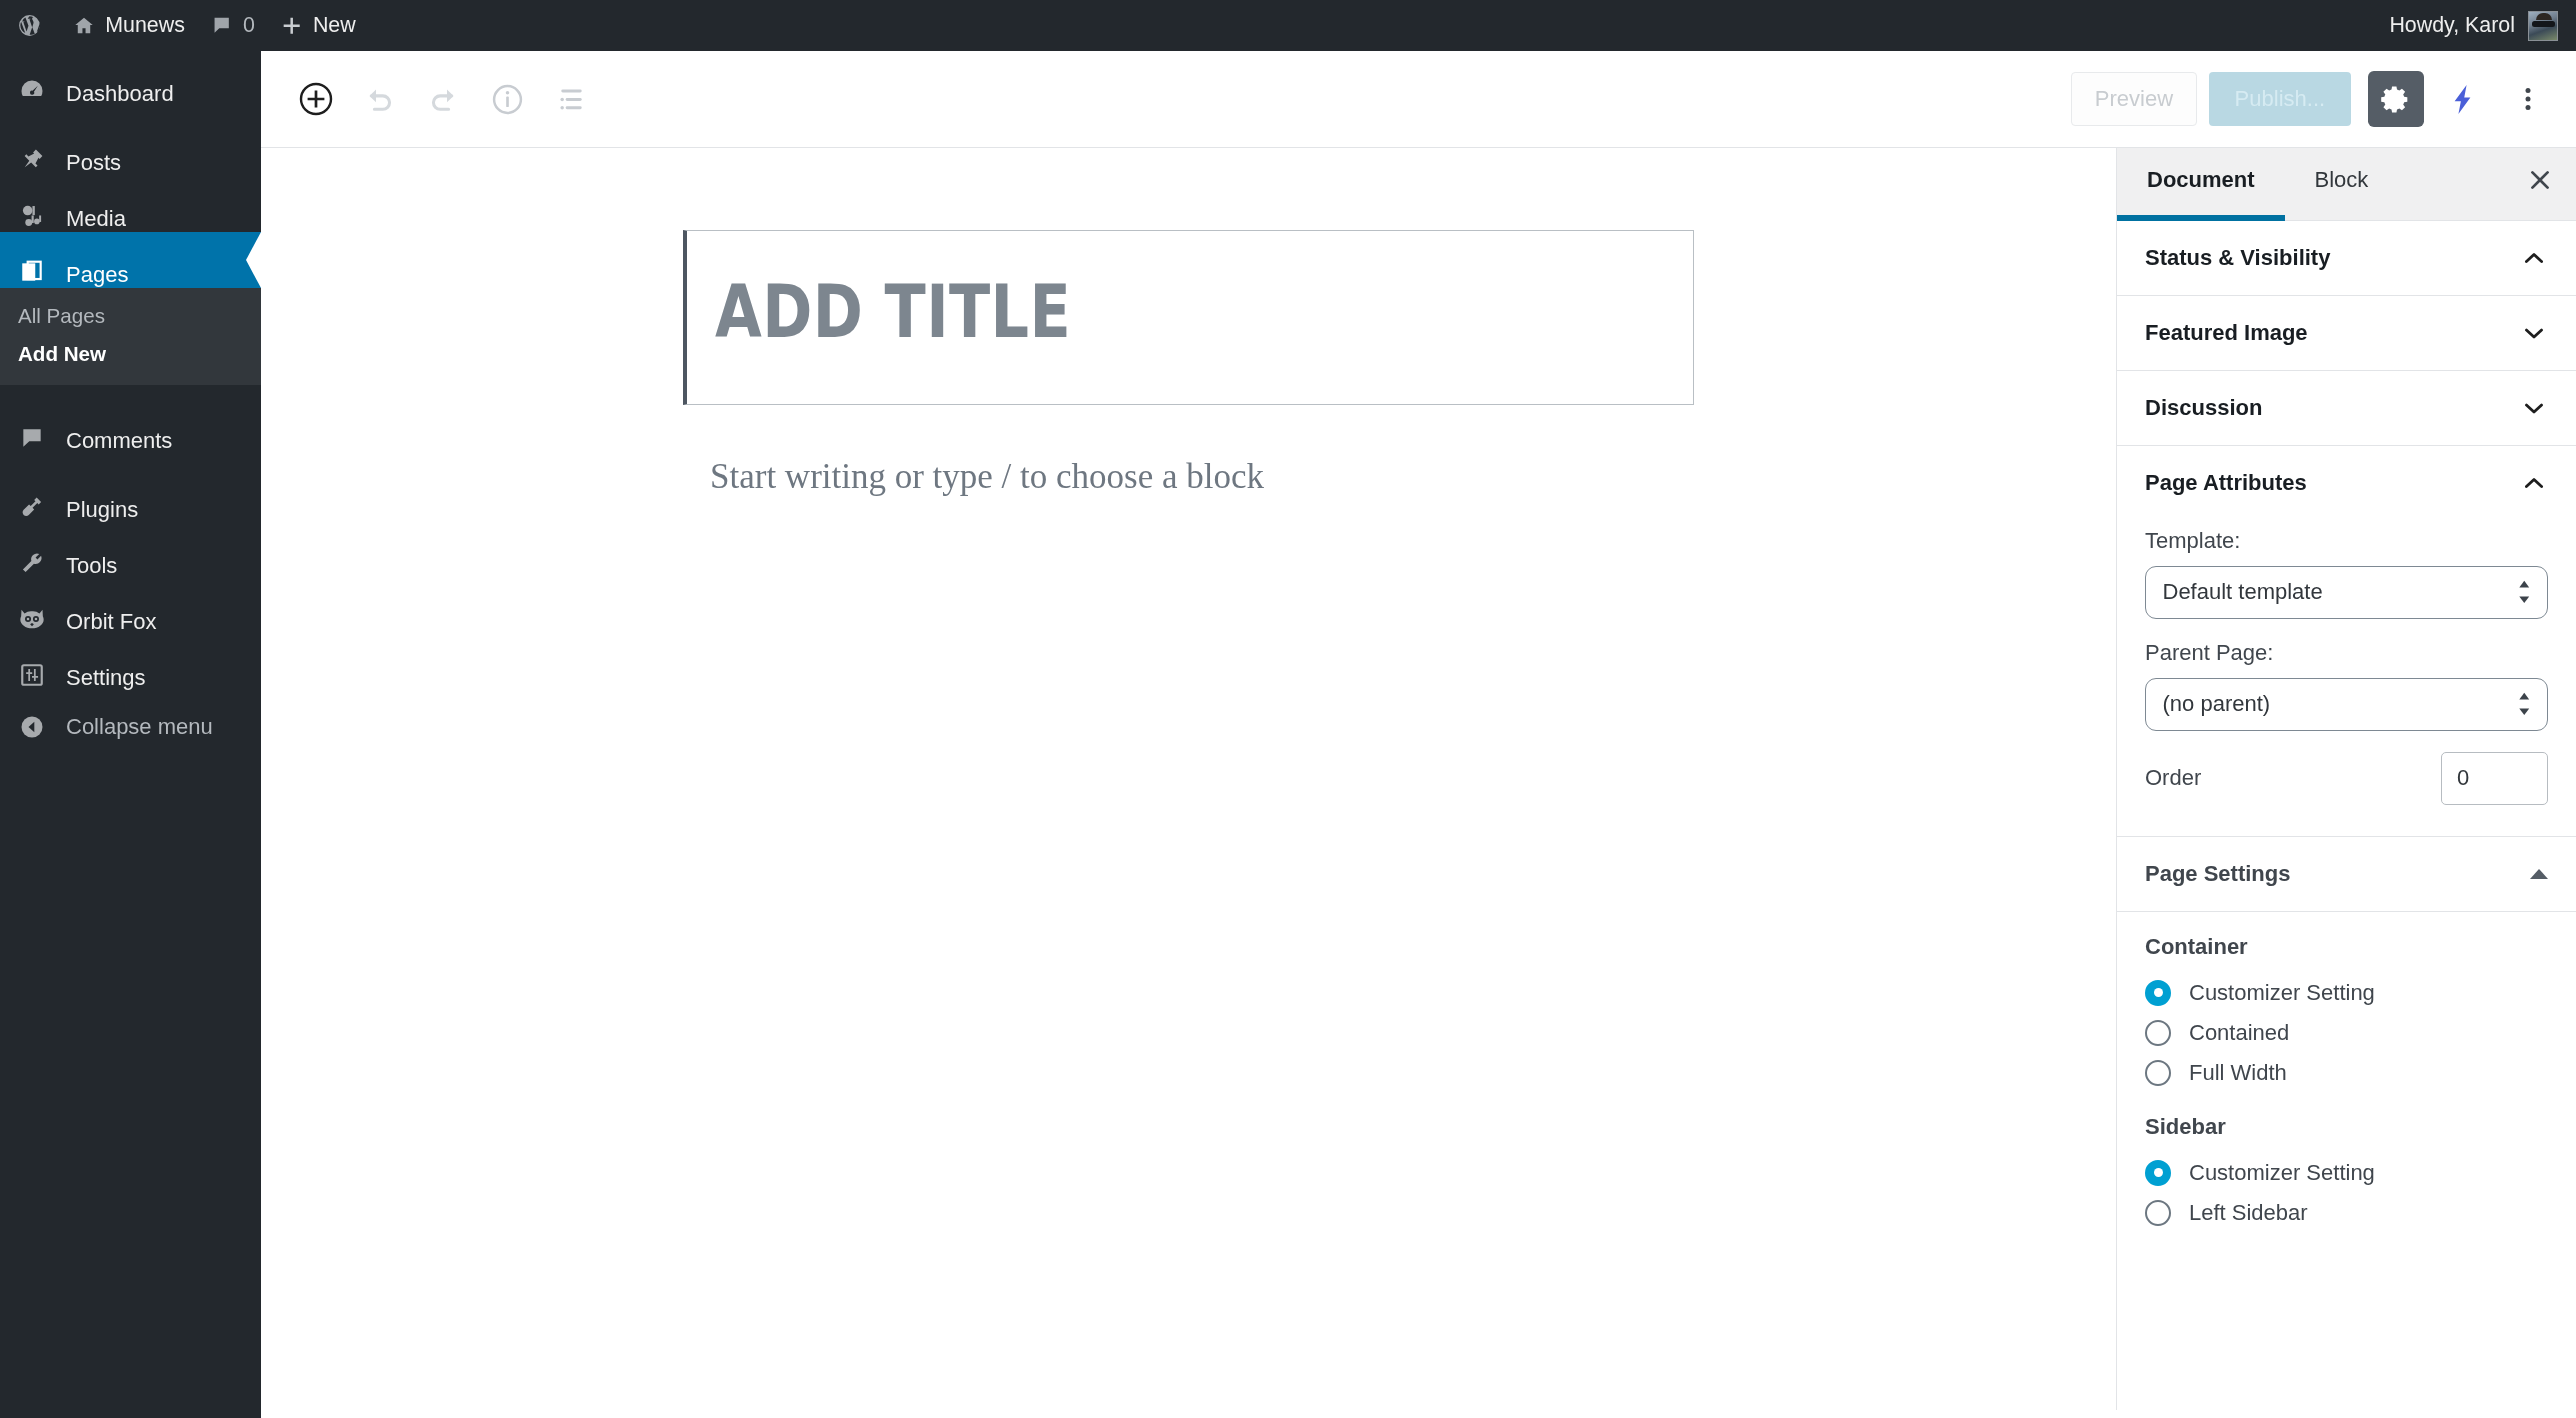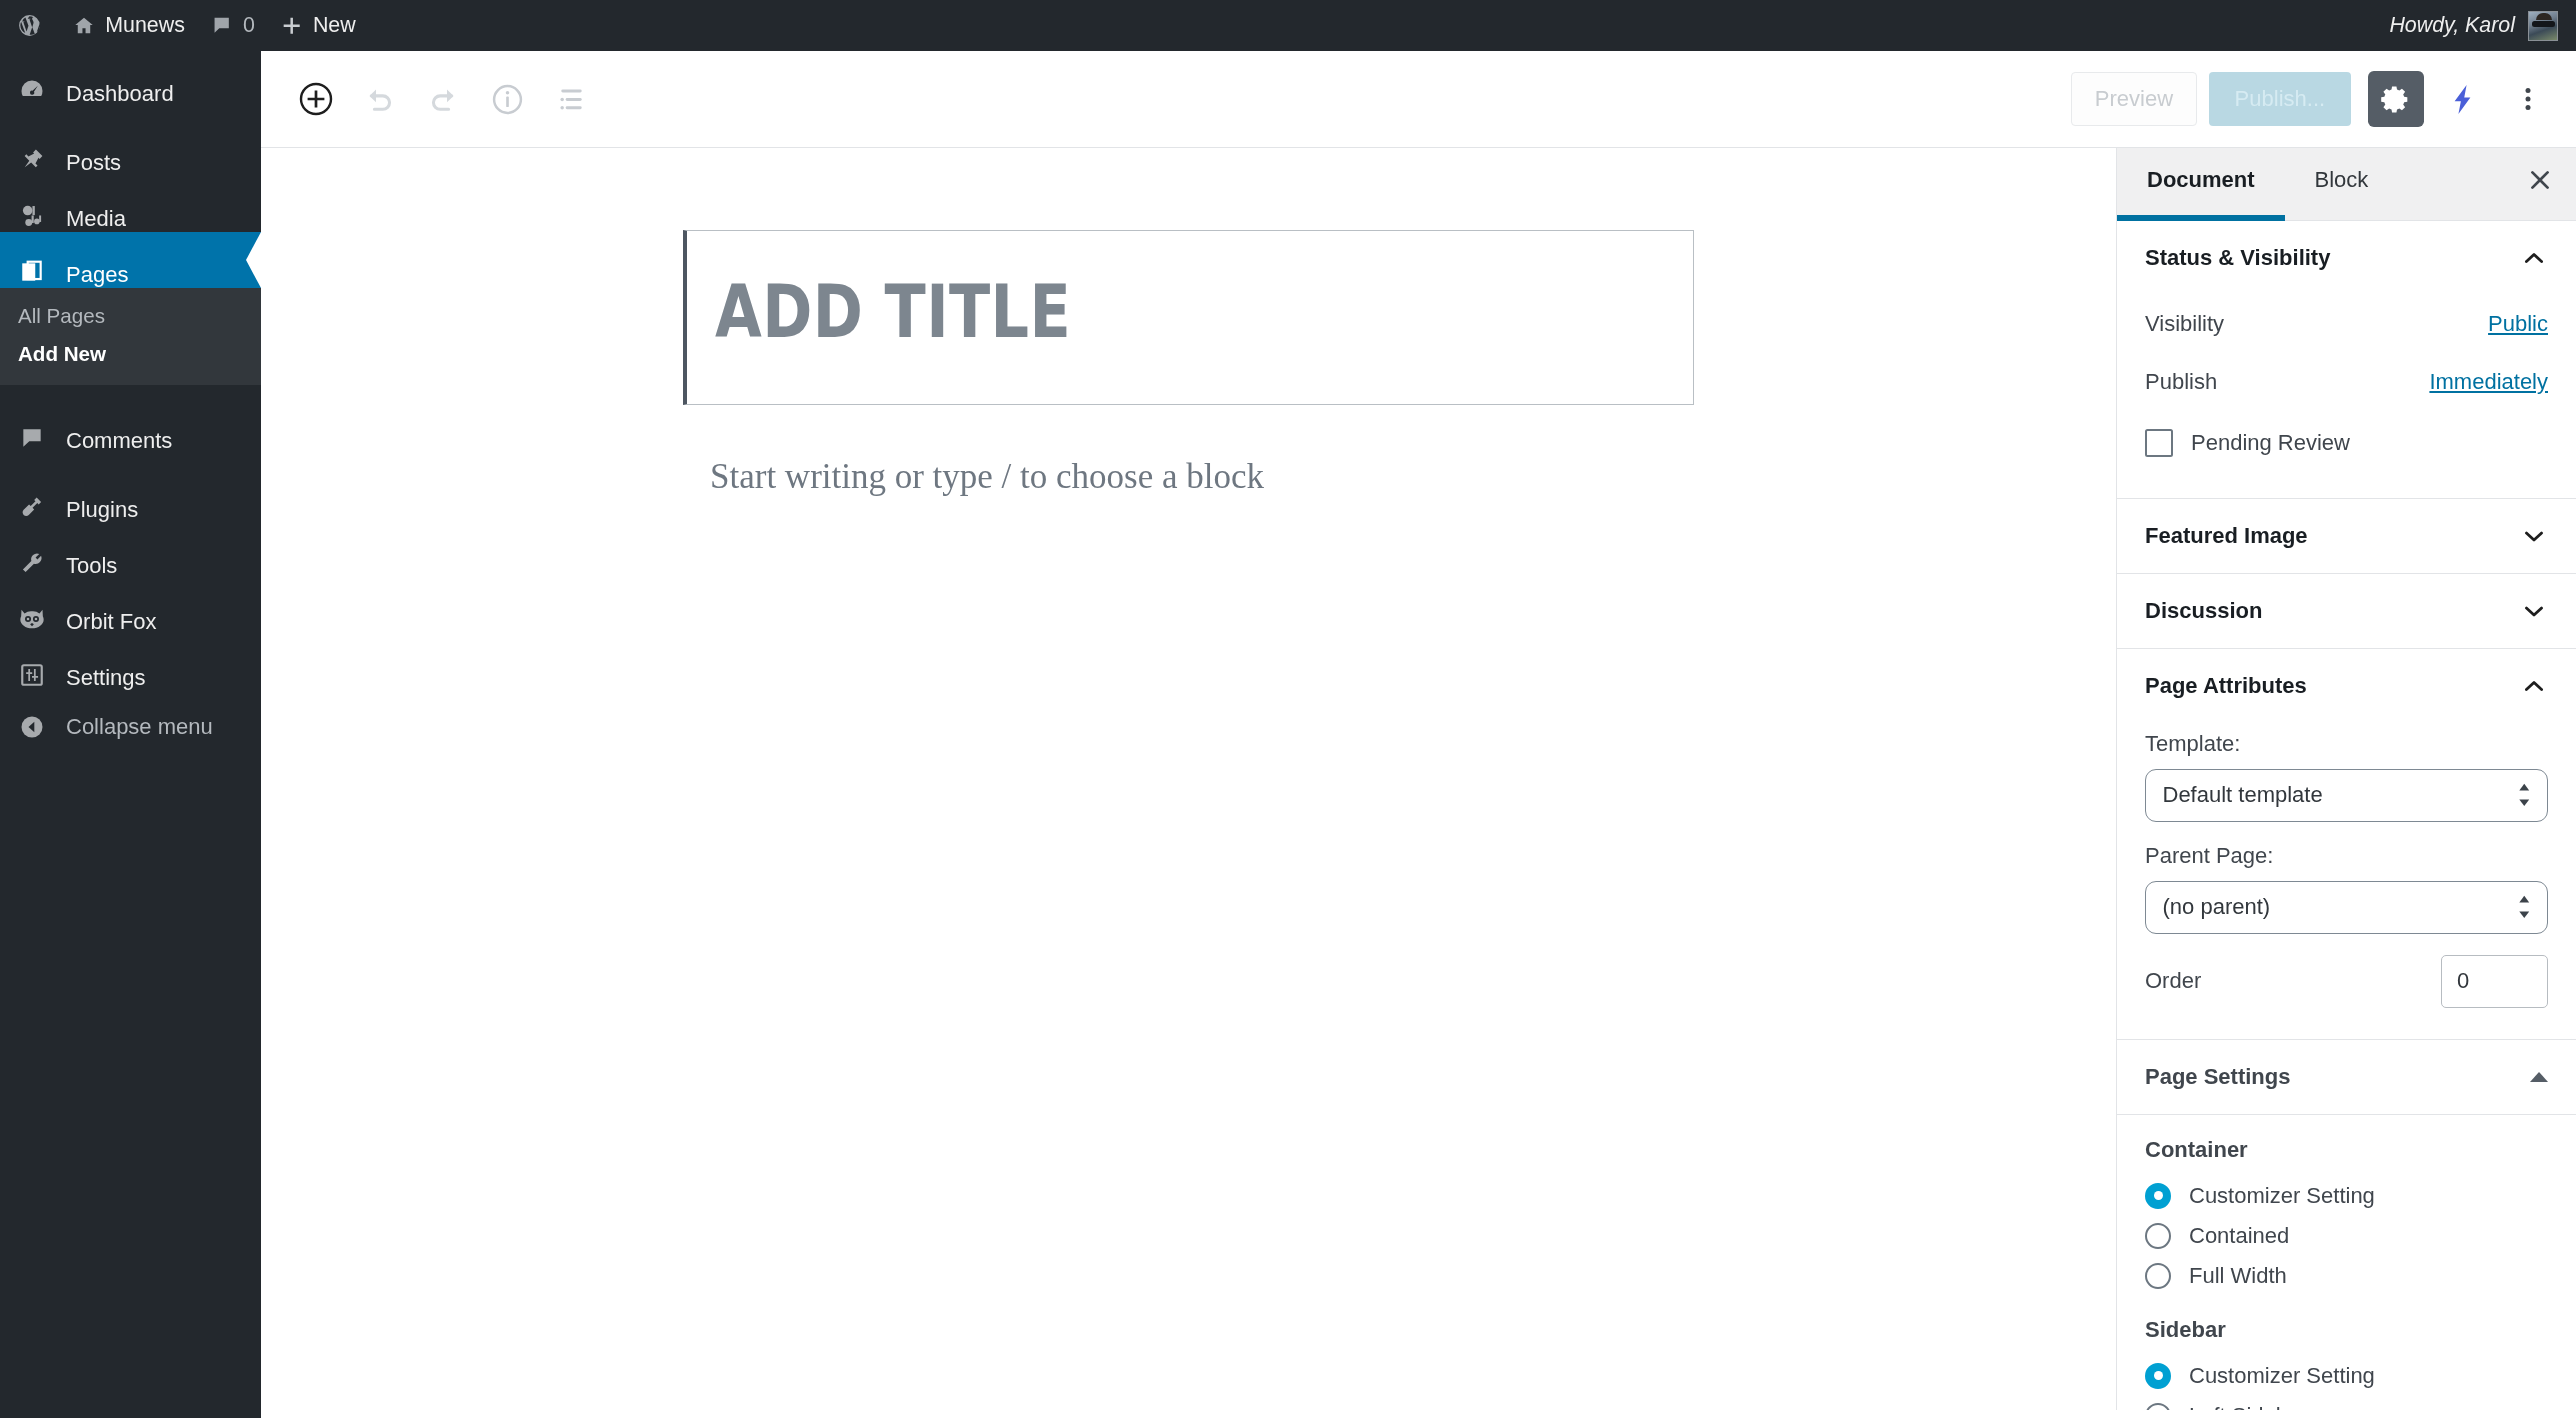--- a/index.html
+++ b/index.html
@@ -22,21 +22,21 @@
     display: flex; align-items: center;
     height: 51px; padding: 0 13px;
     color: #b4b9be; font-size: 21.4px;
     gap: 10.7px; white-space: nowrap;
   }
   .ab-item.logo { padding: 0 18px 0 16.5px; }
   #adminbar .ab-label { color: #eeeeee; font-size: 21.4px; }
   #adminbar .ab-count { color: #b4b9be; font-size: 21.4px; }
   .ab-right {
     margin-left: auto; display: flex; align-items: center;
-    height: 51px; padding-right: 18px; gap: 13px; font-style: italic;
+    height: 51px; padding-right: 18px; gap: 13px;
   }
   .ab-howdy { color: #eeeeee; font-size: 21.4px; }
   .ab-avatar {
     width: 30px; height: 30px;
     border: 1.6px solid #8a9096;
     background: linear-gradient(160deg,#9fb0c0 0%,#6f7d8c 38%,#3b4a57 62%,#7a8a6a 100%);
     position: relative; overflow: hidden; flex: 0 0 auto;
   }
   .ab-avatar::before {
     content:""; position:absolute; left:3.3px; top:9px;
@@ -495,34 +495,20 @@
       </svg>
     </div>
   </div>
 
   <div class="panel">
     <div class="panel-head">
       <span class="panel-title">Status &amp; Visibility</span>
       <svg width="28" height="28" viewBox="0 0 24 24">
         <path fill="none" stroke="#1e1e1e" stroke-width="2.4" stroke-linecap="round" stroke-linejoin="round" d="M5.5 15 12 9l6.5 6"></path>
       </svg>
-    </div>
-    <div class="panel-body">
-      <div class="row">
-        <span class="row-label">Visibility</span>
-        <span class="row-link">Public</span>
-      </div>
-      <div class="row">
-        <span class="row-label">Publish</span>
-        <span class="row-link">Immediately</span>
-      </div>
-      <div class="cbrow">
-        <span class="cbox"></span>
-        <span class="cbrow-label">Pending Review</span>
-      </div>
     </div>
   </div>
 
   <div class="panel">
     <div class="panel-head">
       <span class="panel-title">Featured Image</span>
       <svg width="28" height="28" viewBox="0 0 24 24">
         <path fill="none" stroke="#1e1e1e" stroke-width="2.4" stroke-linecap="round" stroke-linejoin="round" d="M5.5 9.5 12 15.5l6.5-6"></path>
       </svg>
     </div>

